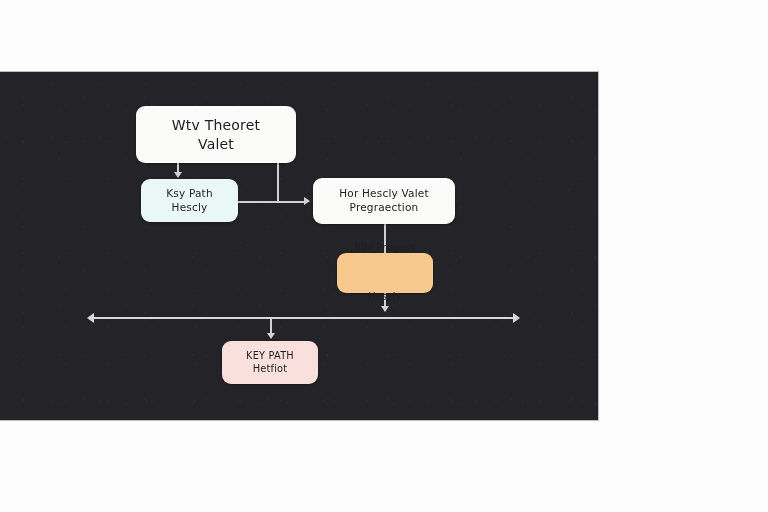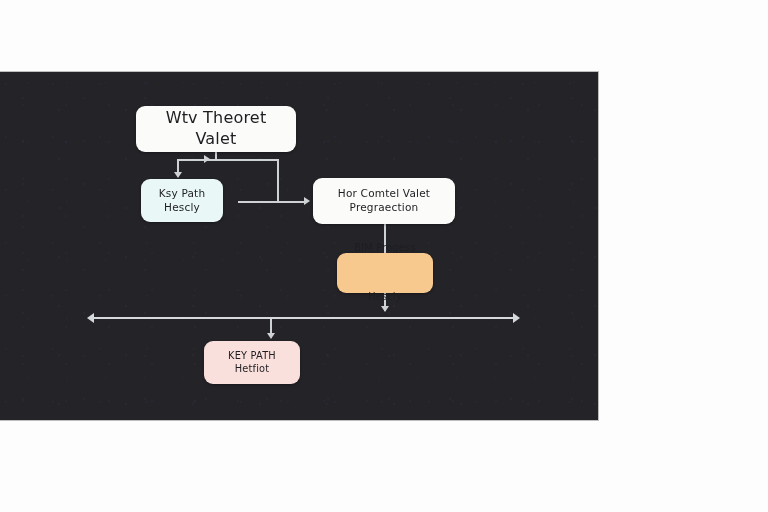--- a/index.html
+++ b/index.html
@@ -56,23 +56,23 @@
     letter-spacing: 0.2px;
     color: #1e1e22;
     z-index: 4;
     box-shadow: 0 1px 3px rgba(0,0,0,0.35);
   }
   .node .ln {
     display: block;
     white-space: nowrap;
   }
 
-  #node-wave-thread     { left: 136px; top: 106px; width: 160px; height: 46px;
-                          background: #fbfbf9; font-size: 16px; }
-  #node-key-path-method { left: 141px; top: 179px; width: 82px;  height: 43px;
+  #node-wave-thread     { left: 136px; top: 106px; width: 160px; height: 57px;
+                          background: #fbfbf9; font-size: 14px; }
+  #node-key-path-method { left: 141px; top: 179px; width: 97px;  height: 43px;
                           background: #e9f7f7; font-size: 10.5px; }
   #node-level-value     { left: 313px; top: 178px; width: 142px; height: 46px;
                           background: #fbfbf9; font-size: 10.5px; }
   #node-bim-progress    { left: 337px; top: 253px; width: 96px;  height: 40px;
                           background: #f7c98f; font-size: 9.8px; gap: 36px; }
   #node-key-path-ctrl   { left: 222px; top: 341px; width: 96px;  height: 43px;
                           background: #fae0dc; font-size: 9.8px; }
 
   
   .conn {
@@ -160,28 +160,28 @@
       <span class="ln">Wtv Theoret</span>
       <span class="ln">Valet</span>
     </div>
 
     <div class="node" id="node-key-path-method" style="left:141px; top:107px;">
       <span class="ln">Ksy Path</span>
       <span class="ln">Hescly</span>
     </div>
 
     <div class="node" id="node-level-value" style="left:313px; top:106px;">
-      <span class="ln">Hor Comtel Valet</span>
+      <span class="ln">Hor Hescly Valet</span>
       <span class="ln">Pregraection</span>
     </div>
 
     <div class="node" id="node-bim-progress" style="left:337px; top:181px;">
       <span class="ln">BIM Progess</span>
       <span class="ln">Hescly</span>
     </div>
 
-    <div class="node" id="node-key-path-ctrl" style="left:204px; top:269px;">
+    <div class="node" id="node-key-path-ctrl" style="left:222px; top:269px;">
       <span class="ln">KEY PATH</span>
       <span class="ln">Hetfiot</span>
     </div>
 
   </div>
 </div>
 
 </body></html>

